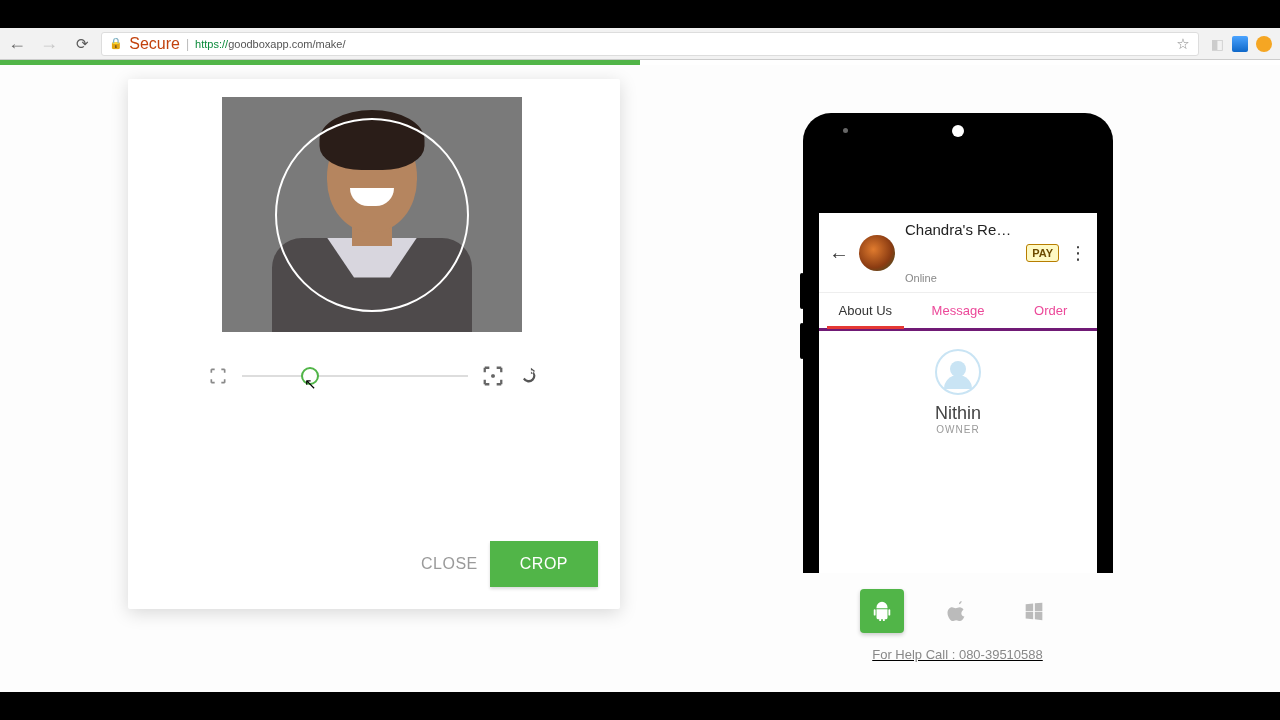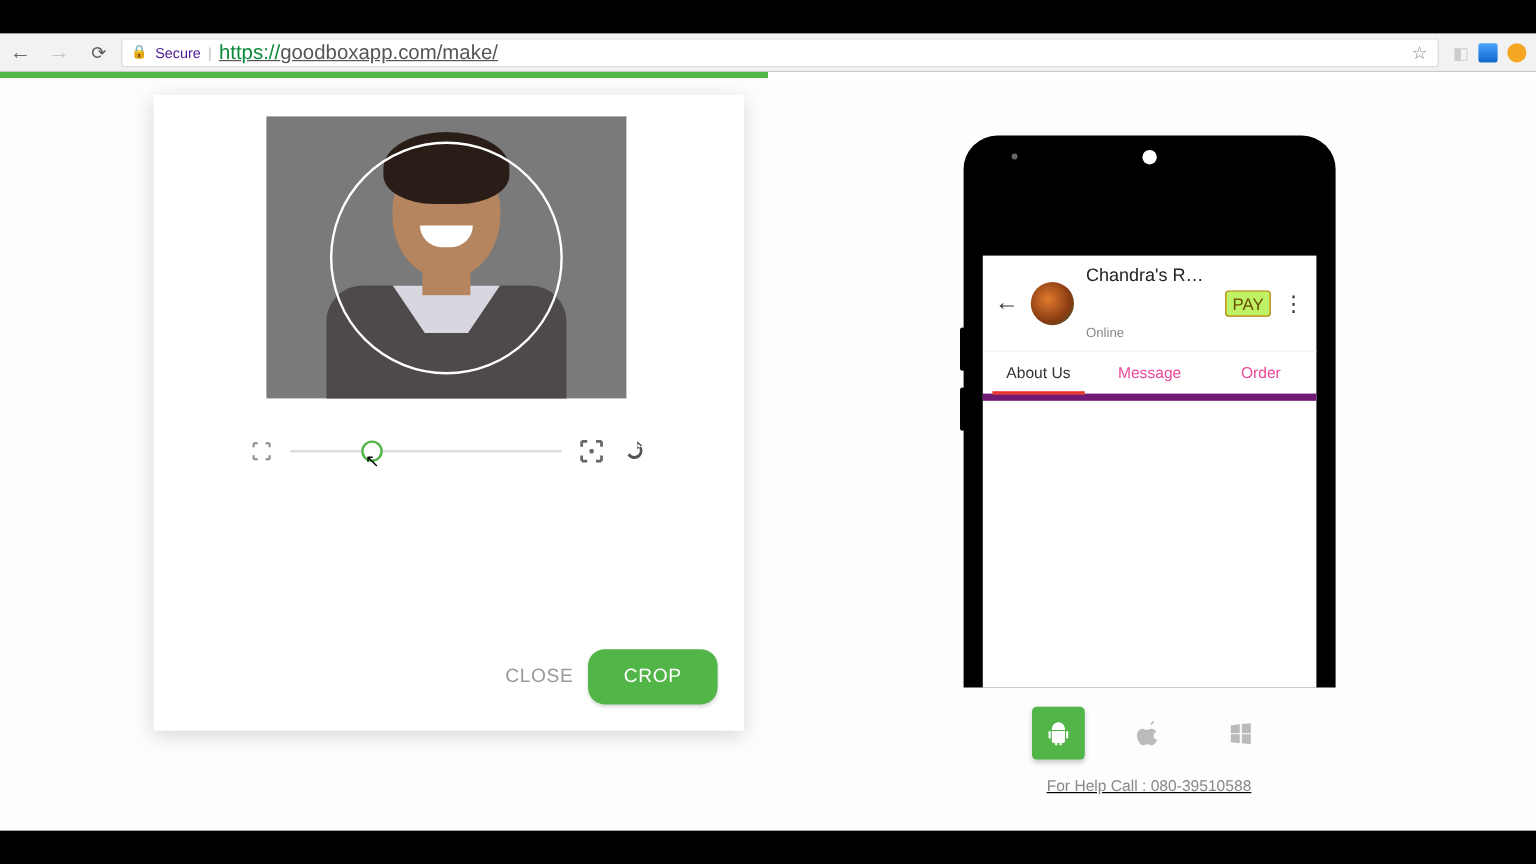--- a/index.html
+++ b/index.html
@@ -5,23 +5,23 @@
 * { box-sizing: border-box; margin: 0; padding: 0; }
 body { font-family: Arial, sans-serif; background: #000; width: 1280px; height: 720px; overflow: hidden; }
 .letterbox-top, .letterbox-bottom { background:#000; height: 28px; width: 100%; }
 .browser-frame { background:#fff; height: 664px; width:100%; position: relative; }
 .browser-toolbar { height: 32px; background:#f2f2f2; border-bottom:1px solid #ccc; display:flex; align-items:center; padding:0 8px; gap:12px; }
 .nav-arrows { display:flex; gap:14px; align-items:center; }
 .nav-arrow { color:#6b6b6b; font-size:18px; }
 .reload { color:#5a5a5a; font-size:15px; margin-left:4px;}
 .addr-bar { flex:1; display:flex; align-items:center; gap:6px; height:24px; background:#fff; border:1px solid #ddd; border-radius:3px; padding:0 8px; }
 .lock { color:#0a8a3a; font-size:11px; }
-.secure { color:#4c1d95; font-size:12px; }
+.secure { color:#c2410c; font-size:16px; }
 .sep { color:#bbb; font-size:12px; }
-.url { color:#555; font-size:17px;text-decoration:underline; }
+.url { color:#555; font-size:11px; }
 .url .scheme { color:#0a8a3a; }
 .star { color:#888; font-size:15px; margin-left:auto; }
 .tb-right { display:flex; gap:8px; align-items:center; }
 .ext-icon { width:16px; height:16px; border-radius:2px;}
 .ext-blue { background:linear-gradient(#4aa3ff,#0f68c9); }
 .ext-orange { width:16px;height:16px;border-radius:50%;background:#f5a623;}
 .progress-bar { position:absolute; top:32px; left:0; height:5px; width:50%; background:#51b548; }
 .page { position:absolute; top:37px; left:0; right:0; bottom:0; background:#fdfdfd; }
 .crop-card { position:absolute; left:128px; top:14px; width:492px; height:530px; background:#fff; box-shadow:0 4px 18px rgba(0,0,0,0.15); border-radius:2px; }
 .img-area { position:absolute; left:94px; top:18px; width:300px; height:235px; background:#7a7a7a; overflow:hidden;}
@@ -33,36 +33,36 @@
 .collar { position:absolute; left:50%; top:148px; transform:translateX(-50%); width:90px; height:40px; background:#d8d6de; clip-path:polygon(0 0,100% 0,70% 100%,30% 100%);}
 .smile { position:absolute; left:50%; top:98px; transform:translateX(-50%); width:44px; height:18px; background:#fff; border-radius:0 0 22px 22px;}
 .crop-circle { position:absolute; left:50%; top:50%; transform:translate(-50%,-50%); width:194px; height:194px; border:2px solid #fff; border-radius:50%; pointer-events:none; box-shadow:0 0 0 400px rgba(122,122,122,0.0);}
 .zoom-row { position:absolute; left:80px; top:282px; width:330px; height:30px; display:flex; align-items:center; gap:14px;}
 .zoom-row svg { flex-shrink:0;}
 .slider-track { flex:1; height:2px; background:#ddd; position:relative; }
 .slider-thumb { position:absolute; top:50%; transform:translate(-50%,-50%); left:30%; width:18px; height:18px; border:2px solid #51b548; background:#fff; border-radius:50%; }
 .cursor { position:absolute; left:176px; top:296px; font-size:15px; color:#000; pointer-events:none;}
 .actions { position:absolute; right:22px; bottom:22px; display:flex; gap:12px; align-items:center;}
 .btn-close { color:#9a9a9a; font-weight:500; font-size:16px; letter-spacing:0.5px; }
-.btn-crop { background:#51b548; color:#fff; font-weight:500; font-size:16px; letter-spacing:0.5px; padding:14px 30px; border-radius:14px; box-shadow:0 2px 3px rgba(0,0,0,0.15);}
+.btn-crop { background:#51b548; color:#fff; font-weight:500; font-size:16px; letter-spacing:0.5px; padding:14px 30px; border-radius:0; box-shadow:0 2px 3px rgba(0,0,0,0.15);}
 .phone { position:absolute; left:803px; top:48px; width:310px; height:460px; background:#000; border-radius:28px 28px 0 0; padding:18px 14px 0 14px;}
 .speaker { position:absolute; left:50%; top:12px; transform:translateX(-50%); width:12px;height:12px;border-radius:50%;background:#fff;}
 .dot1 { position:absolute; left:40px; top:15px; width:5px;height:5px;border-radius:50%;background:#666;}
 .side-btn { position:absolute; left:-3px; width:4px; height:36px; background:#000; border-radius:2px;}
 .sb1 { top:160px;} .sb2 { top:210px;}
 .screen { position:absolute; left:16px; right:16px; top:100px; bottom:0; background:#fff; }
 .app-header { display:flex; align-items:center; padding:8px 10px; gap:10px; border-bottom:1px solid #eee;}
 .back-arrow { font-size:20px; color:#333;}
 .shop-avatar { width:36px;height:36px;border-radius:50%;background:radial-gradient(circle at 40% 40%, #e07b2e, #8a3b12 60%, #2d5a2a );}
 .shop-info { flex:1; min-width:0;}
 .shop-name { font-size:15px; color:#222; white-space:nowrap; overflow:hidden; text-overflow:ellipsis;}
 .shop-status { font-size:11px; color:#888;margin-top:34px;}
-.pay-badge { font-size:14px; font-weight:normal; color:#6b4a00; background:#bef264; border:1px solid #b77d00; padding:2px 5px; border-radius:3px;}
+.pay-badge { font-size:11px; font-weight:bold; color:#6b4a00; background:#fef9c3; border:1px solid #b77d00; padding:2px 5px; border-radius:3px;}
 .kebab { font-size:18px; color:#333;}
-.tabs { display:flex; border-bottom:6px solid #701a75;}
+.tabs { display:flex; border-bottom:3px solid #701a75;justify-content:flex-end;}
 .tab { flex:1; text-align:center; padding:10px 4px; font-size:13px; color:#ec4899;}
 .tab.active { color:#333; font-weight:500; position:relative;}
 .tab.active::after { content:""; position:absolute; left:8px; right:8px; bottom:-1px; height:3px; background:#e53935;}
 .owner-card { text-align:center; padding:18px 0;}
 .owner-avatar { width:46px;height:46px;border-radius:50%;border:2px solid #c9e4f4; margin:0 auto 8px; position:relative; background:#fff;}
 .owner-avatar::before { content:""; position:absolute; left:50%; top:10px; transform:translateX(-50%); width:16px;height:16px;border-radius:50%;background:#c9e4f4;}
 .owner-avatar::after { content:""; position:absolute; left:50%; bottom:4px; transform:translateX(-50%); width:28px;height:14px;border-radius:14px 14px 0 0;background:#c9e4f4;}
 .owner-name { font-size:18px; color:#444;}
 .owner-role { font-size:10px; color:#999; letter-spacing:1px;}
 .platform-row { position:absolute; left:690px; top:524px; width:535px; text-align:center;text-decoration:underline;}
@@ -149,20 +149,25 @@
             <div class="shop-status">Online</div>
           </div>
           <span class="pay-badge">PAY</span>
           <span class="kebab">⋮</span>
         </div>
         <div class="tabs">
           <div class="tab active">About Us</div>
           <div class="tab">Message</div>
           <div class="tab">Order</div>
         </div>
+        <div class="owner-card">
+          <div class="owner-avatar"></div>
+          <div class="owner-name">Nithin</div>
+          <div class="owner-role">OWNER</div>
+        </div>
       </div>
     </div>
 
     <div class="platform-row">
       <div class="platform-icons">
         <div class="plat-btn plat-android">
           <svg width="22" height="22" viewBox="0 0 24 24">
               <path fill="#fff" d="M6 8a6 6 0 0 1 12 0v1H6zM8 4l-1-2M16 4l1-2M6 10h12v9a2 2 0 0 1-2 2h-1v2h-2v-2h-2v2H9v-2H8a2 2 0 0 1-2-2zM3 11a1 1 0 0 1 2 0v5a1 1 0 0 1-2 0zM19 11a1 1 0 0 1 2 0v5a1 1 0 0 1-2 0z"></path>
             </svg>
         </div>

